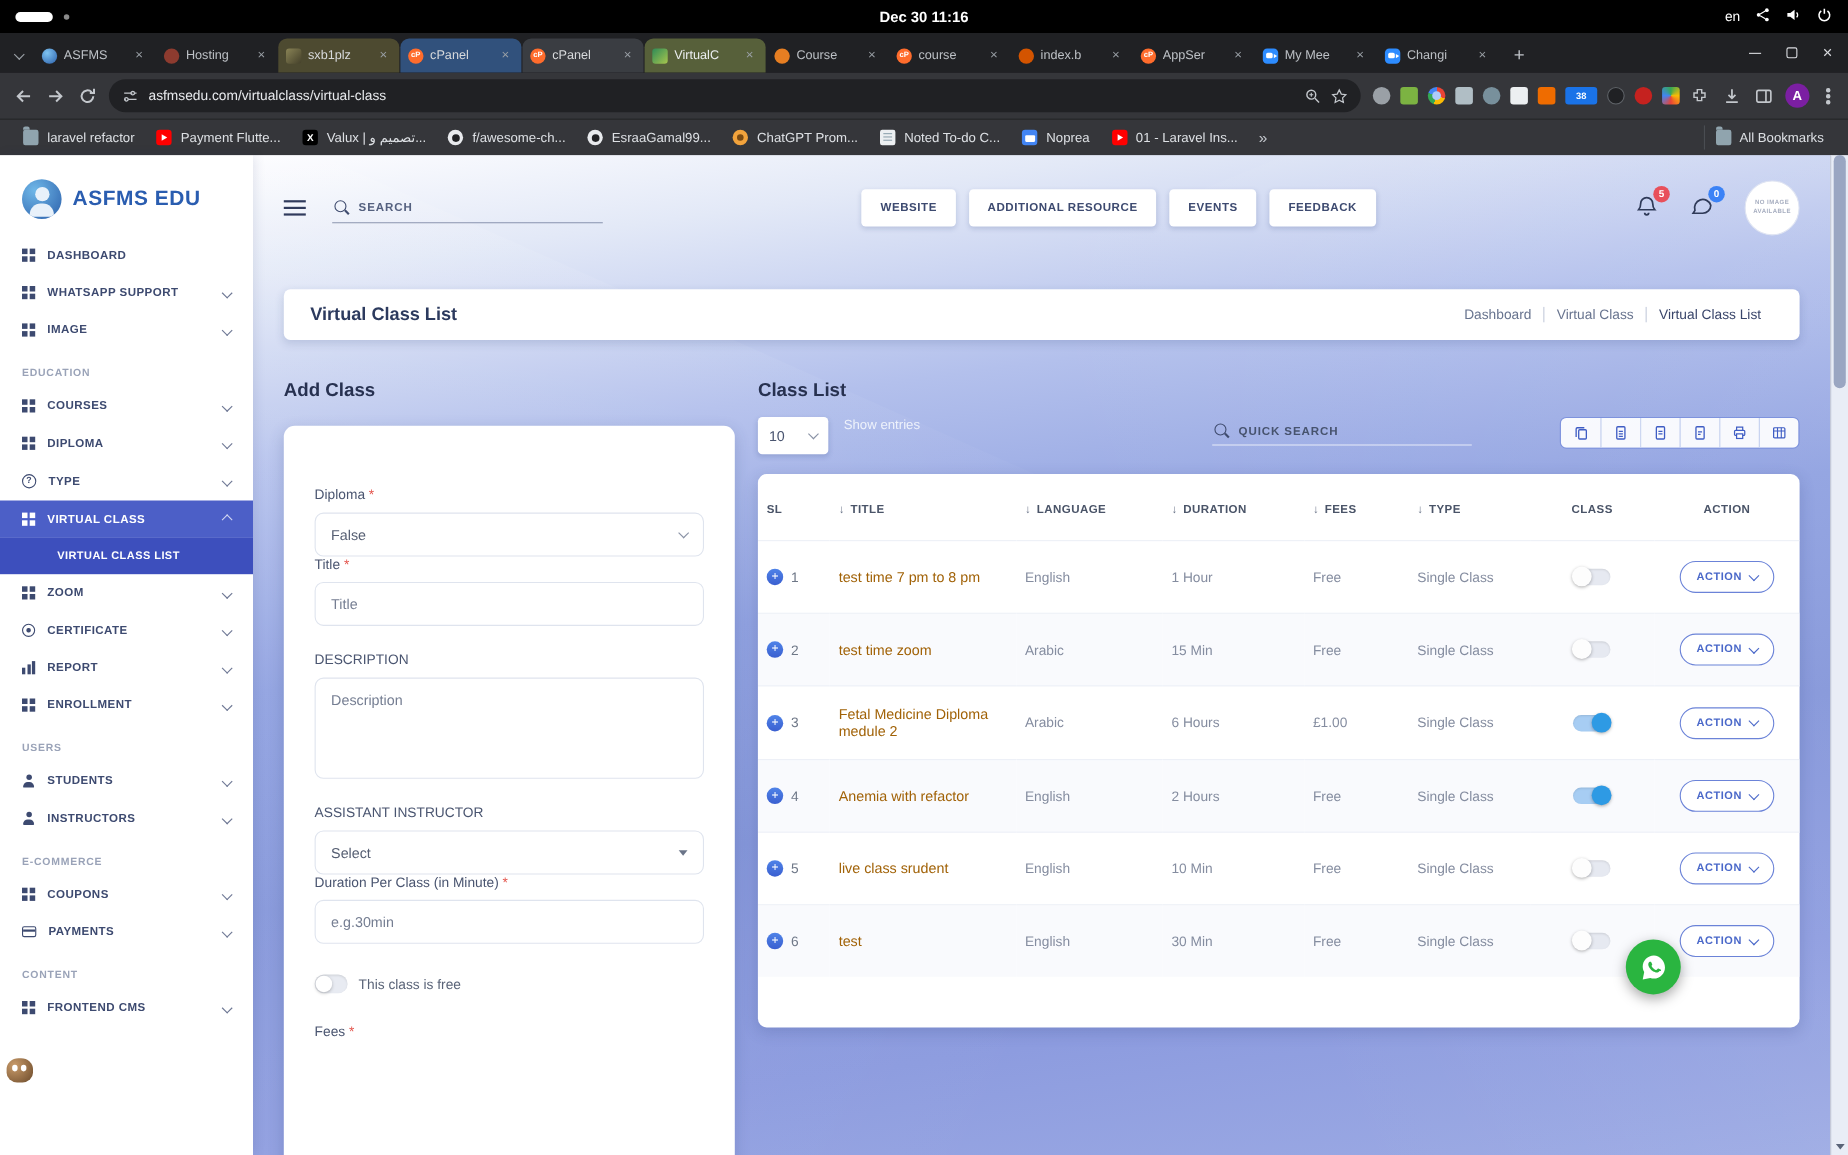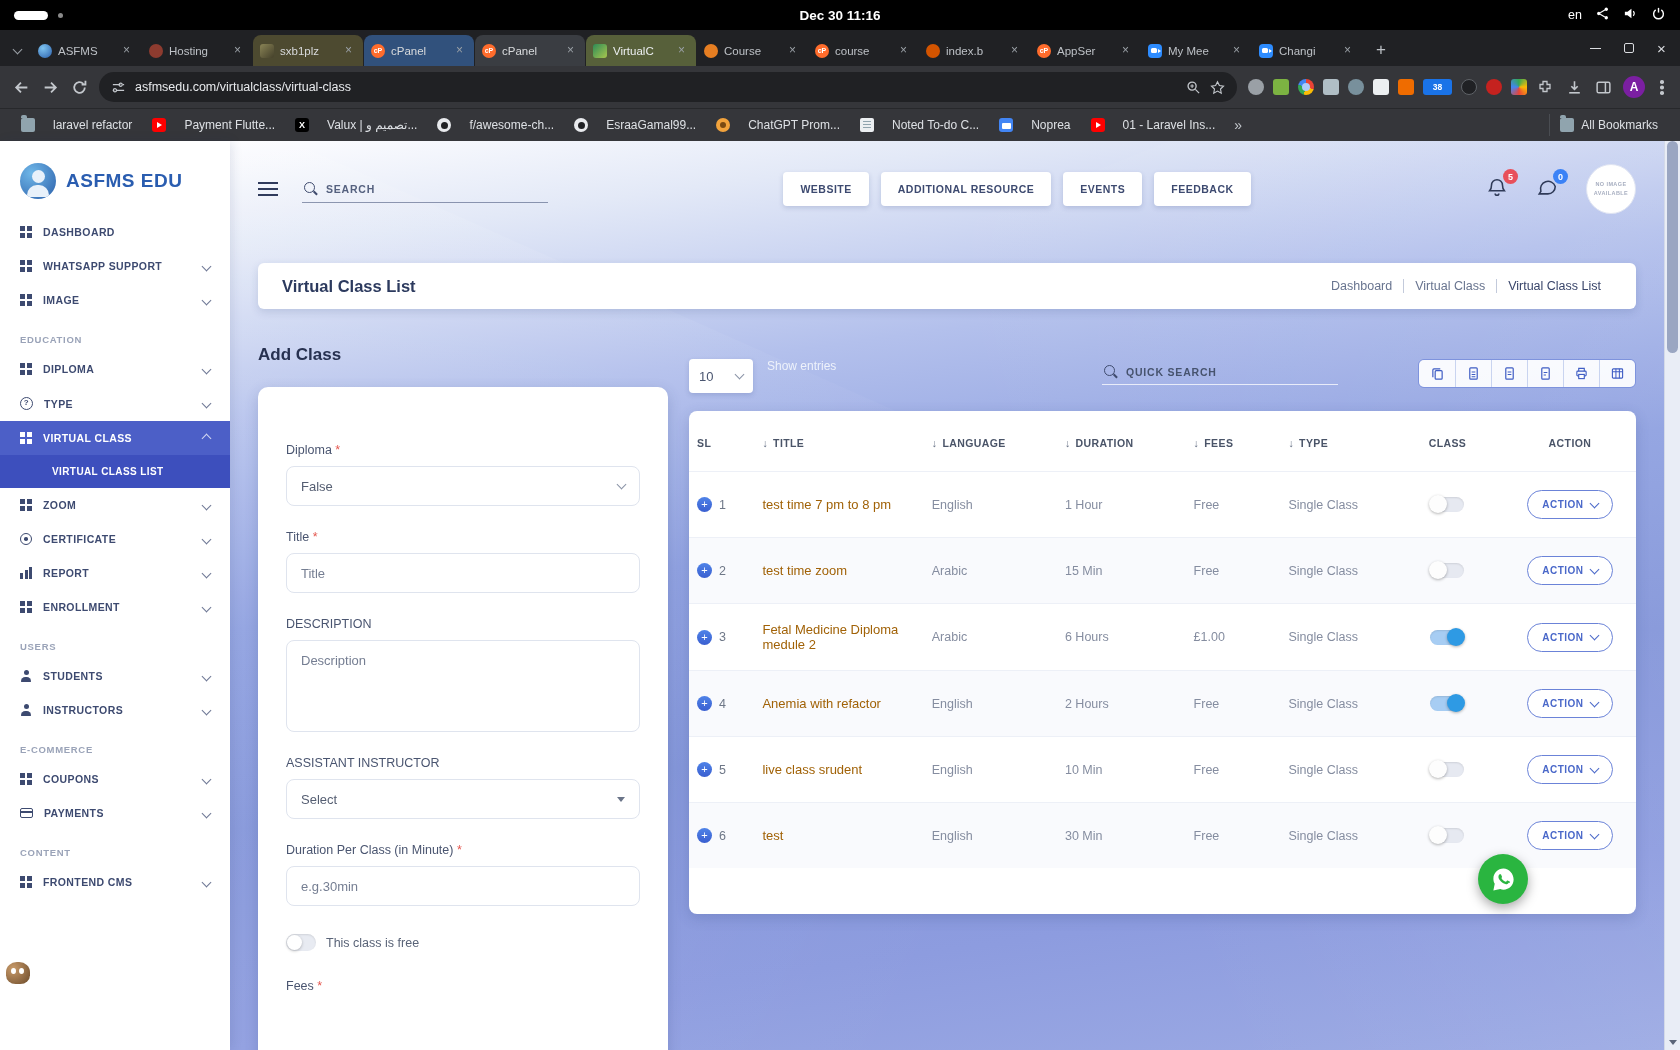--- a/index.html
+++ b/index.html
@@ -65,21 +65,21 @@
 .e8{width:29px;background:#1a73e8;border-radius:3px;display:flex;align-items:center;justify-content:center;color:#fff;font-size:8.5px;font-weight:bold}
 .e9{background:#202124;border:1px solid #5f6368}
 .e10{background:#c5221f}
 .e11{background:conic-gradient(#34a853,#fbbc05,#ea4335,#4285f4,#34a853);border-radius:3px}
 .tb-avatar{width:22px;height:22px;border-radius:50%;background:#7b1fa2;color:#fff;font-size:12px;display:flex;align-items:center;justify-content:center;font-weight:bold;flex:none}
 .kebab{width:4px;height:16px;position:relative;flex:none;margin:0 4px}
 .kebab::before{content:"";position:absolute;left:0;top:1px;width:3.5px;height:3.5px;border-radius:50%;background:#c3c7cc;box-shadow:0 5.5px 0 #c3c7cc,0 11px 0 #c3c7cc}
 
 
 .bookbar{height:33px;background:#35363a;border-top:1px solid #27282b;display:flex;align-items:center;padding:0 12px;gap:2px;color:#dde0e4;font-size:12px}
-.bm{display:flex;align-items:center;gap:18px;padding:4px 9px;border-radius:6px;white-space:nowrap;cursor:pointer}
+.bm{display:flex;align-items:center;gap:8px;padding:4px 9px;border-radius:6px;white-space:nowrap;cursor:pointer}
 .bm-ico{width:14px;height:14px;flex:none;position:relative}
 .i-folder{background:#90a4ae;border-radius:2px}
 .i-folder::before{content:"";position:absolute;top:-3px;left:0;width:6px;height:3px;background:#90a4ae;border-radius:2px 2px 0 0}
 .i-yt{background:#f00;border-radius:3px}
 .i-yt::before{content:"";position:absolute;left:5px;top:4px;border-left:5px solid #fff;border-top:3px solid transparent;border-bottom:3px solid transparent}
 .i-x{background:#000;border-radius:3px;display:flex;align-items:center;justify-content:center;color:#fff;font-size:9px;font-weight:bold}
 .i-x::before{content:"X"}
 .i-gh{background:#e8eaed;border-radius:50%}
 .i-gh::before{content:"";position:absolute;inset:3.5px;background:#202124;border-radius:50%}
 .i-gpt{background:#f2a33c;border-radius:50%}
@@ -153,21 +153,21 @@
 .crumbs .crumb.current{color:#39456a}
 
 .content{display:flex;gap:21px;margin-top:36px;align-items:flex-start}
 .col-left{width:410px;flex:none}
 .col-right{flex:1;min-width:0}
 .col-heading{font-size:17px;font-weight:bold;color:#273150}
 
 .form-card{margin-top:22px;background:#fff;border-radius:10px;box-shadow:0 4px 14px rgba(40,60,120,.20);padding:56px 28px 28px;min-height:700px}
 .f-label{font-size:12.5px;color:#4a5570;margin-bottom:9px}
 .req::after{content:" *";color:#e4574f}
-.f-select{height:40px;border:1px solid #dfe4ee;border-radius:8px;display:flex;align-items:center;justify-content:space-between;padding:0 14px;font-size:13px;color:#555e72;margin-bottom:24px;background:#fff;cursor:pointer}
+.f-select{height:40px;border:1px solid #dfe4ee;border-radius:8px;display:flex;align-items:center;justify-content:space-between;padding:0 14px;font-size:13px;color:#555e72;background:#fff;cursor:pointer}
 .f-input{height:40px;border:1px solid #dfe4ee;border-radius:8px;width:100%;padding:0 14px;font-size:13px;color:#555e72;margin-bottom:24px;outline:0;font-family:inherit}
 .f-input::placeholder,.f-textarea::placeholder{color:#757e92}
 .f-textarea{height:92px;border:1px solid #dfe4ee;border-radius:8px;width:100%;padding:12px 14px;font-size:13px;color:#555e72;resize:none;outline:0;font-family:inherit;margin-bottom:24px;display:block}
 .caret{border-left:4px solid transparent;border-right:4px solid transparent;border-top:5px solid #6a7488}
 .dchev{width:7px;height:7px;border-right:1.4px solid #8a93a6;border-bottom:1.4px solid #8a93a6;transform:rotate(45deg);display:inline-block;margin-top:-3px}
 .f-toggle-row{display:flex;align-items:center;gap:10px;margin:4px 0 28px}
 .f-toggle-label{font-size:12.5px;color:#5a6478}
 .mini-switch{width:30px;height:17px;border-radius:9px;background:#e8ebf2;position:relative;box-shadow:inset 0 1px 2px rgba(0,0,0,.10);cursor:pointer;flex:none}
 .mini-switch::after{content:"";position:absolute;left:1px;top:1px;width:15px;height:15px;border-radius:50%;background:#fff;box-shadow:0 1px 3px rgba(0,0,0,.25)}
 
@@ -446,20 +446,25 @@
           <span class="chev"></span>
         </div>
       <div class="s-item">
           <span class="ico-grid"></span>
           <span>IMAGE</span>
           <span class="chev"></span>
         </div>
       <div class="s-sec">EDUCATION</div>
       <div class="s-item">
           <span class="ico-grid"></span>
+          <span>COURSES</span>
+          <span class="chev"></span>
+        </div>
+      <div class="s-item">
+          <span class="ico-grid"></span>
           <span>DIPLOMA</span>
           <span class="chev"></span>
         </div>
       <div class="s-item">
           <span class="ico-q"></span>
           <span>TYPE</span>
           <span class="chev"></span>
         </div>
       <div class="s-item active">
           <span class="ico-grid"></span>
@@ -583,20 +588,21 @@
             <input class="f-input" placeholder="e.g.30min" style="">
             <div class="f-toggle-row">
               <span class="mini-switch"></span>
               <span class="f-toggle-label">This class is free</span>
             </div>
             <div class="f-label req">Fees</div>
           </div>
         </div>
 
         <div class="col-right">
+          <div class="col-heading">Class List</div>
 
           <div class="list-controls">
             <div class="entries">
                 <span>10</span>
                 <span class="dchev"></span>
               </div>
             <span class="show-entries">Show entries</span>
             <div class="qsearch">
               <span class="ico-search"></span>
               <input placeholder="QUICK SEARCH" style="">

